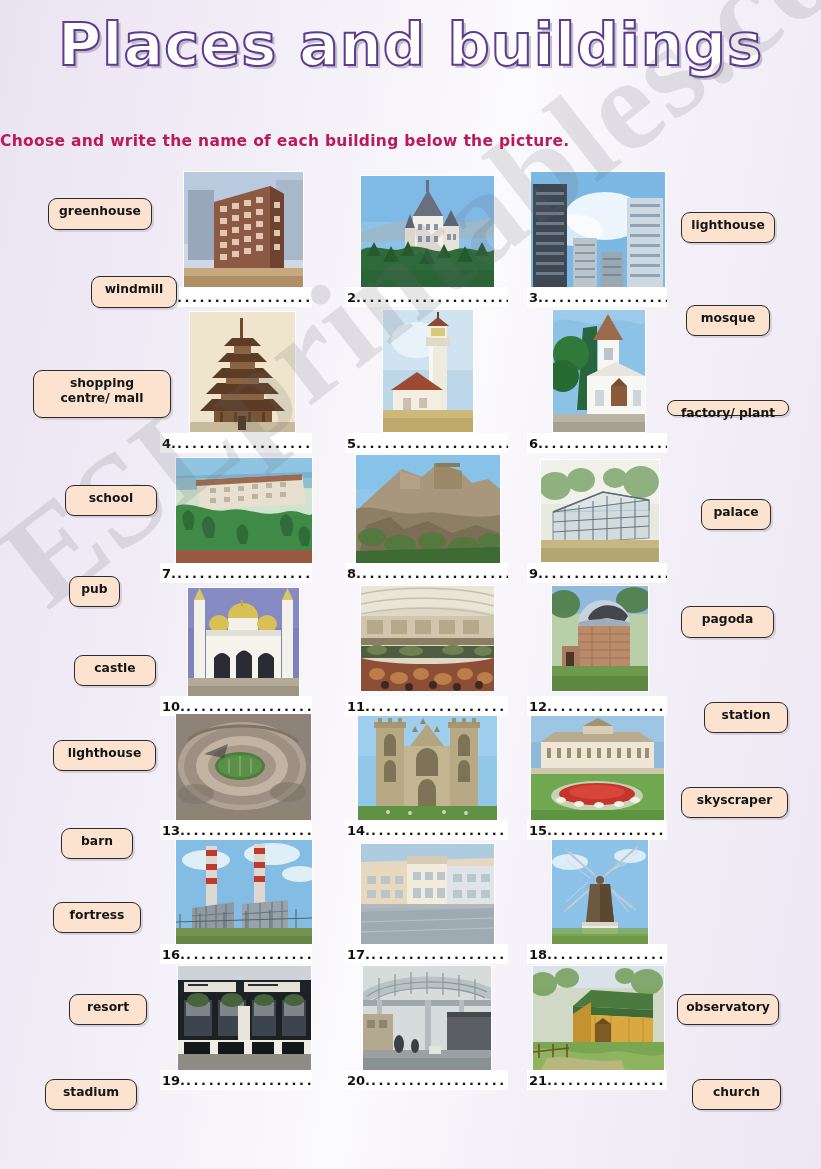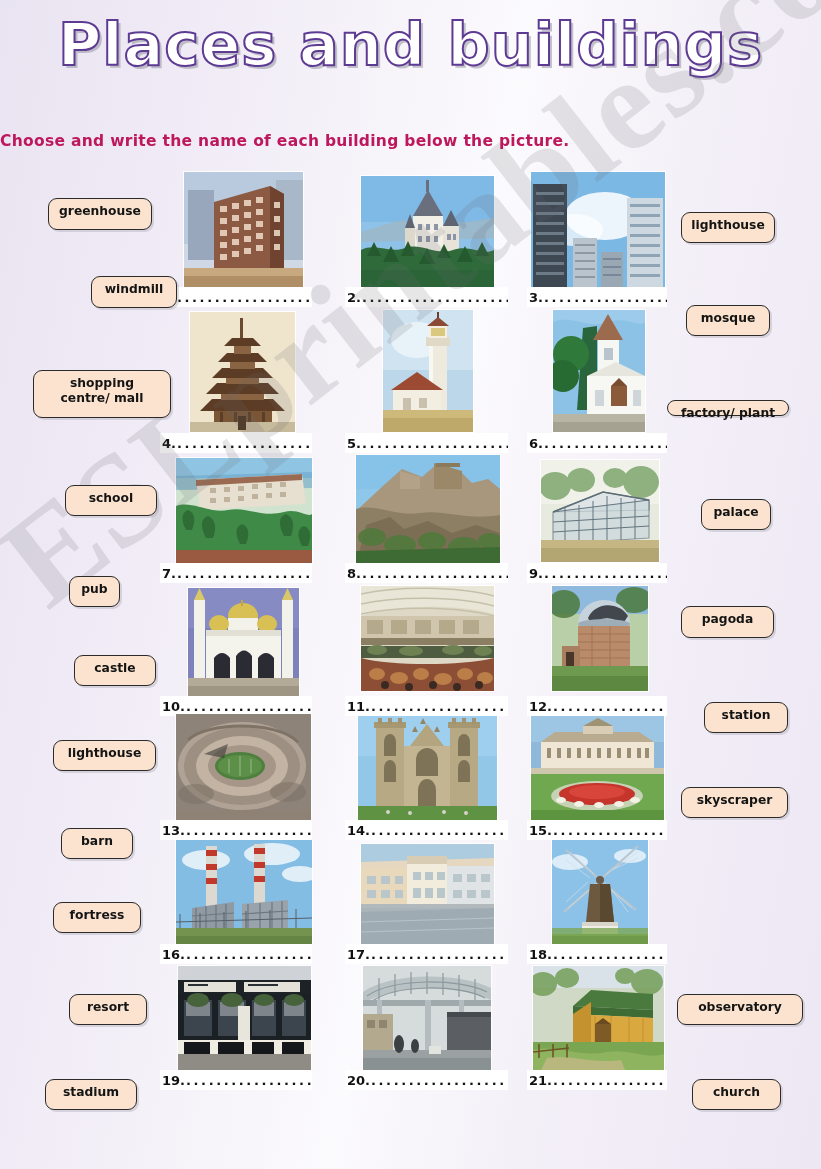--- a/index.html
+++ b/index.html
@@ -158,21 +158,21 @@
 
   <div class="chip" style="left:704px;top:702px;width:84px;height:31px;">
     <span>station</span>
     </div>
 
   <div class="chip" style="left:681px;top:787px;width:107px;height:31px;">
     <span>skyscraper</span>
     </div>
 
 
-  <div class="chip" style="left:677px;top:994px;width:126px;height:31px;">
+  <div class="chip" style="left:677px;top:994px;width:102px;height:31px;">
     <span>observatory</span>
     </div>
 
   <div class="chip" style="left:692px;top:1079px;width:89px;height:31px;">
     <span>church</span>
     </div>
 
   <div class="grid">
 
     <div class="shot" style="left:184px;top:172px;width:119px;height:115px;">

